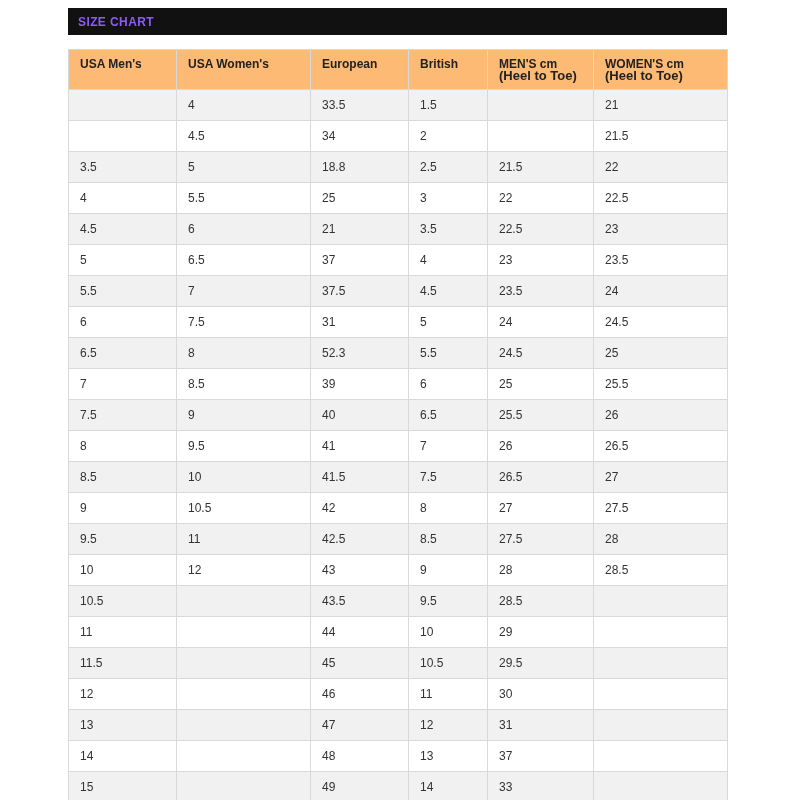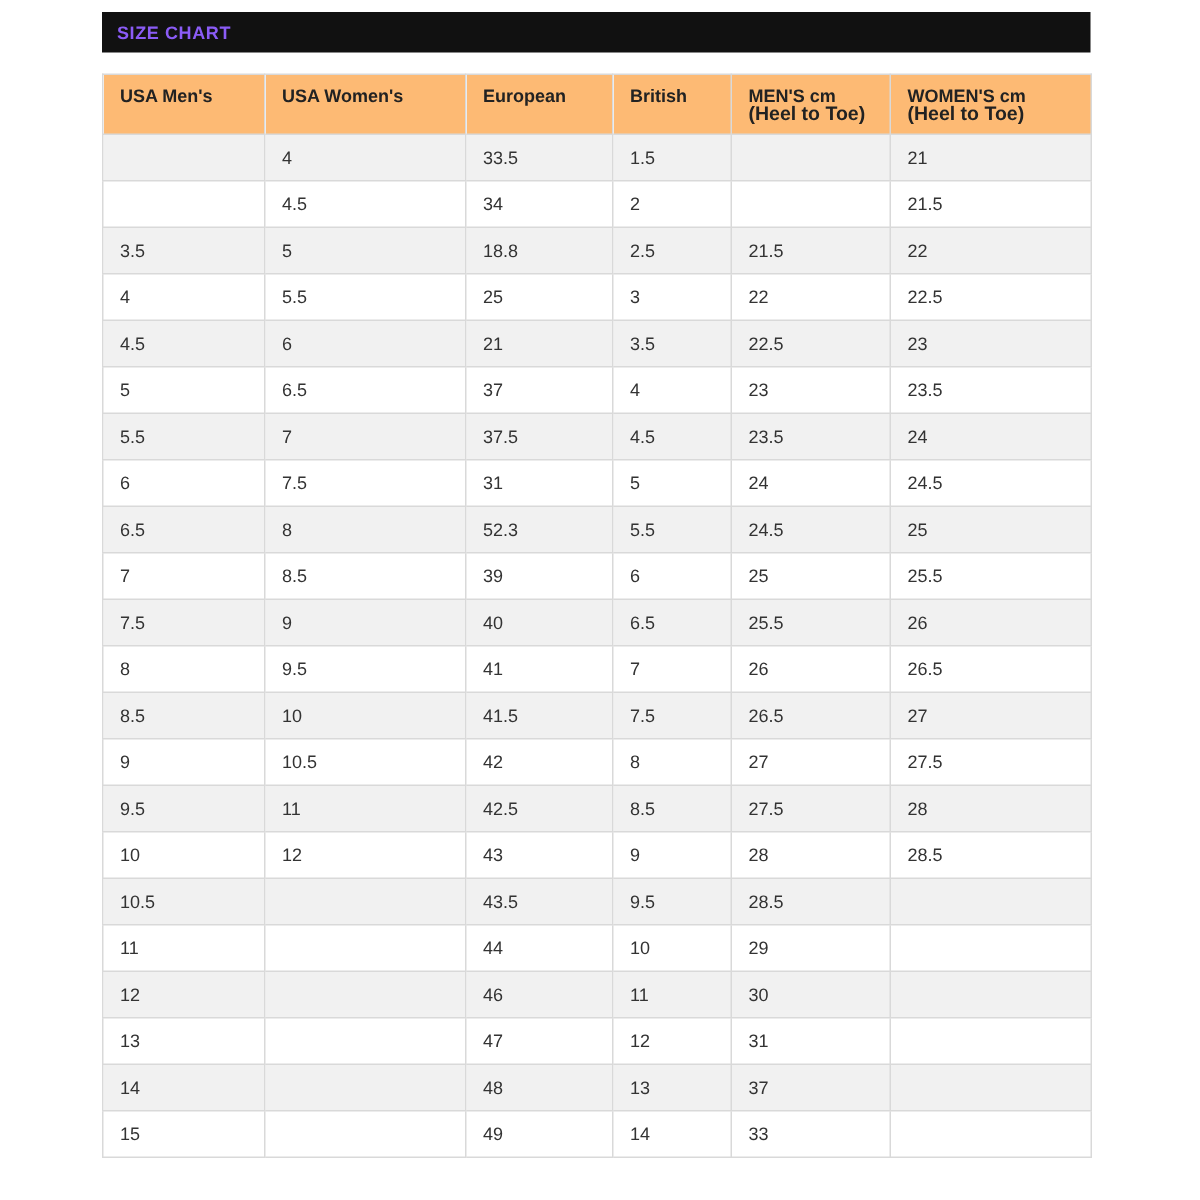--- a/index.html
+++ b/index.html
@@ -251,20 +251,28 @@
         </tr>
         <tr>
           <td>11</td>
           <td></td>
           <td>44</td>
           <td>10</td>
           <td>29</td>
           <td></td>
         </tr>
         <tr>
+          <td>11.5</td>
+          <td></td>
+          <td>45</td>
+          <td>10.5</td>
+          <td>29.5</td>
+          <td></td>
+        </tr>
+        <tr>
           <td>12</td>
           <td></td>
           <td>46</td>
           <td>11</td>
           <td>30</td>
           <td></td>
         </tr>
         <tr>
           <td>13</td>
           <td></td>

